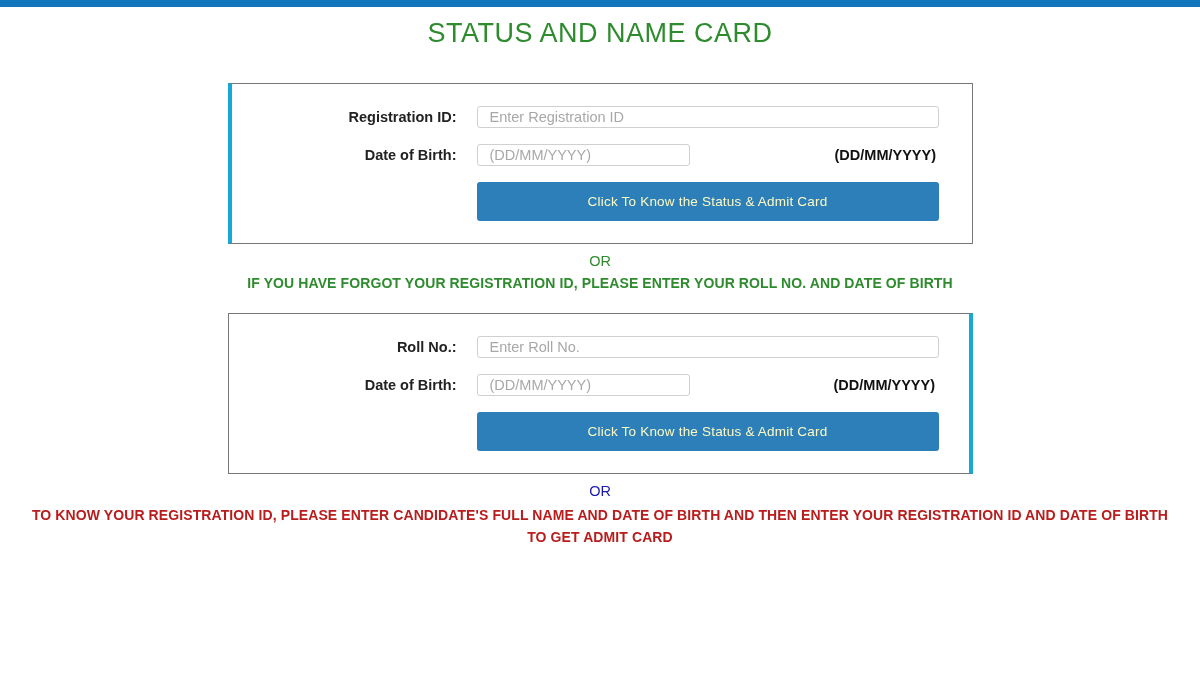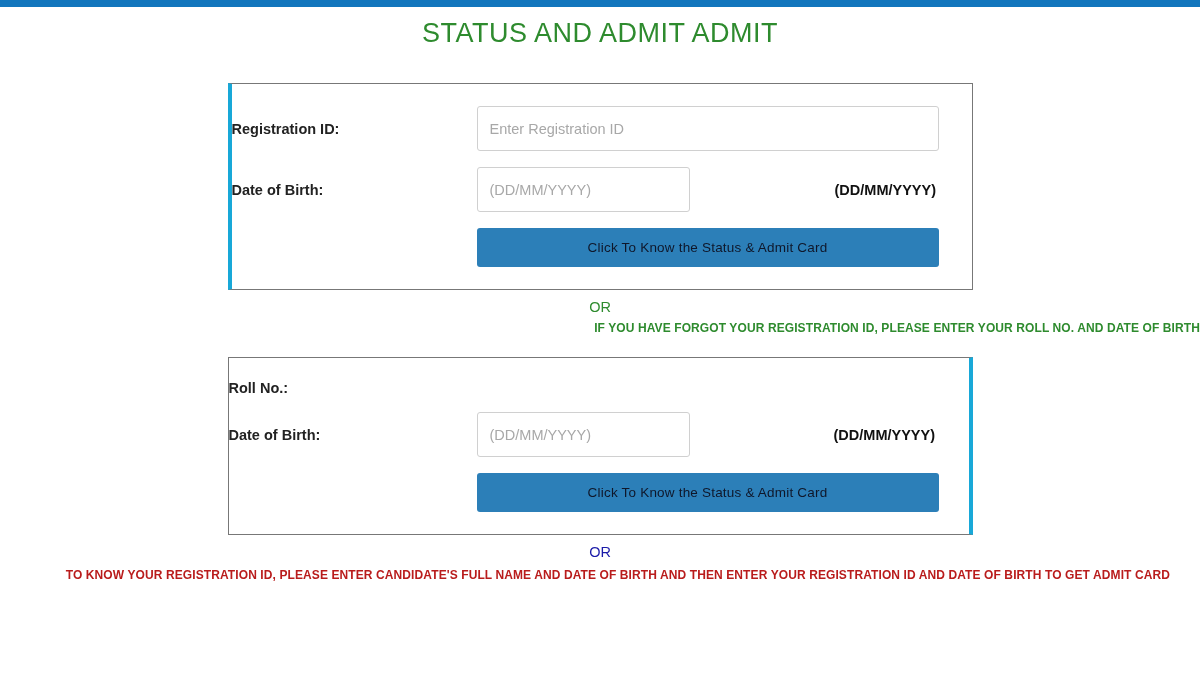--- a/index.html
+++ b/index.html
@@ -51,32 +51,32 @@
   .form-row {
     display: flex;
     align-items: center;
     margin-bottom: 16px;
   }
   .form-row:last-child {
     margin-bottom: 0;
   }
   .field-label {
     width: 245px;
-    text-align: left;
+    text-align: right;
     padding-right: 20px;
     box-sizing: border-box;
     font-size: 14.5px;
     font-weight: bold;
     color: #222222;
   }
   .field-label.second-card {
     width: 248px;
   }
   .text-input {
-    height: 45px;
+    height: 22px;
     border: 1px solid #d0d0d0;
     border-radius: 3px;
     font-size: 14.5px;
     color: #555555;
     padding: 0 12px;
     box-sizing: border-box;
     outline: none;
     background: #ffffff;
     font-family: "Liberation Sans", sans-serif;
   }
@@ -100,21 +100,21 @@
   }
 
   .submit-row {
     display: flex;
   }
   .submit-btn {
     margin-left: 245px;
     width: 462px;
     height: 39px;
     background: #2c7fb8;
-    color: #0f172a;
+    color: #fef9c3;
     border: none;
     border-radius: 3px;
     font-size: 13.5px;
     font-family: "Liberation Sans", sans-serif;
     cursor: pointer;
     letter-spacing: 0.2px;
   }
   .submit-btn.second-card {
     margin-left: 248px;
   }
@@ -123,41 +123,41 @@
     text-align: center;
     color: #2e8b2e;
     font-weight: normal;
     font-size: 14.5px;
     margin-top: 9px;
   }
   .or-text.blue {
     color: #1a1aa8;
   }
   .helper-text {
-    text-align: right;
+    text-align: center;
     color: #2e8b2e;
     font-weight: bold;
-    font-size: 12px;
+    font-size: 14px;
     margin-top: 6px;
     letter-spacing: 0.1px;
   }
   .helper-text.blue {
     color: #b91c1c;
     width: 1140px;
     margin-left: auto;
     margin-right: auto;
     line-height: 1.55;
   }
 </style>
 </head>
 <body>
 
 <div class="top-bar"></div>
 
-<h1 class="page-title">STATUS AND ADMIT ADMIT</h1>
+<h1 class="page-title">STATUS AND NAME CARD</h1>
 
 <div class="form-card first">
 
   <div class="form-row">
     <div class="field-label">Registration ID:</div>
     <input class="text-input input-wide" type="text" value="" placeholder="Enter Registration ID" style="">
   </div>
 
   <div class="form-row">
     <div class="field-label">Date of Birth:</div>
@@ -171,20 +171,21 @@
 
 </div>
 
 <div class="or-text">OR</div>
 <div class="helper-text">IF YOU HAVE FORGOT YOUR REGISTRATION ID, PLEASE ENTER YOUR ROLL NO. AND DATE OF BIRTH</div>
 
 <div class="form-card second">
 
   <div class="form-row">
     <div class="field-label second-card">Roll No.:</div>
+    <input class="text-input input-wide" type="text" value="" placeholder="Enter Roll No." style="">
   </div>
 
   <div class="form-row">
     <div class="field-label second-card">Date of Birth:</div>
     <input class="text-input input-dob" type="text" value="" placeholder="(DD/MM/YYYY)" style="">
     <div class="dob-hint second-card">(DD/MM/YYYY)</div>
   </div>
 
   <div class="submit-row">
     <button class="submit-btn second-card" type="button">Click To Know the Status &amp; Admit Card</button>

